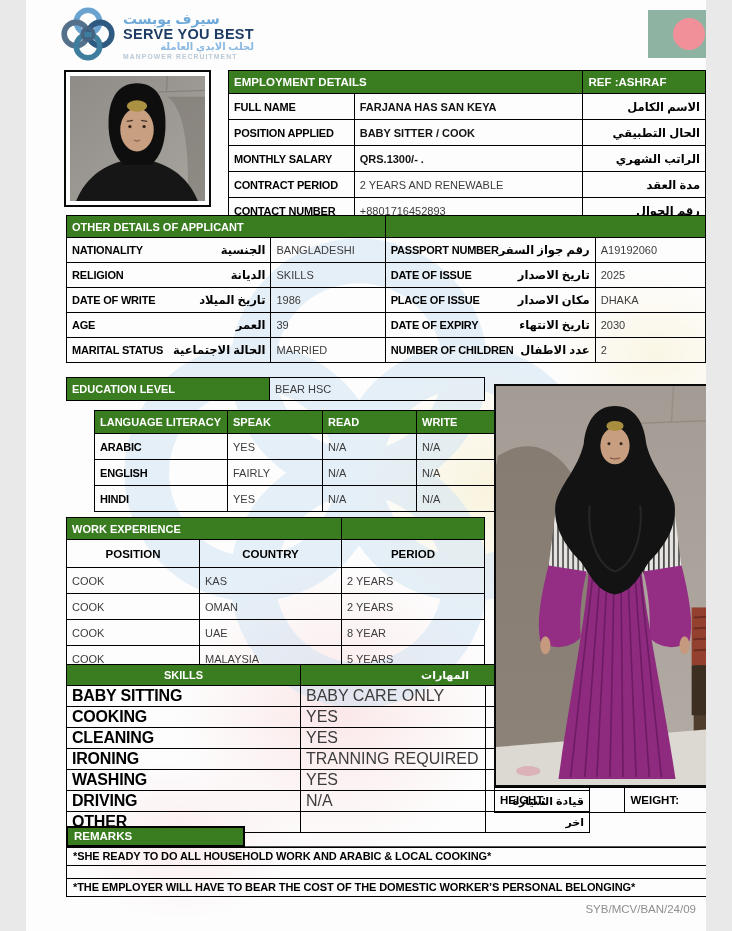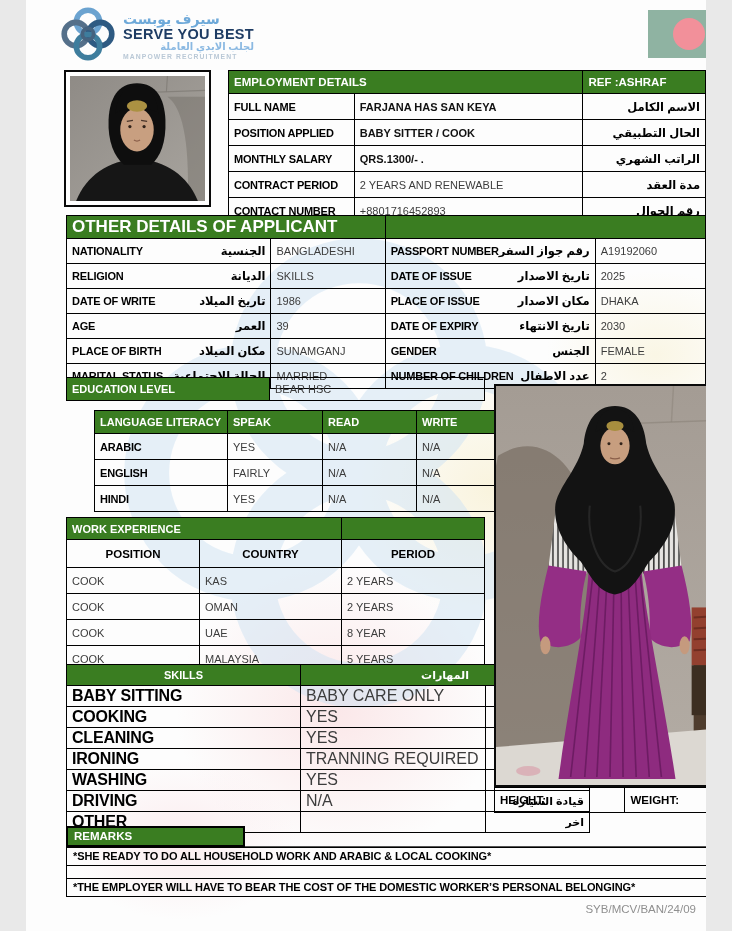--- a/index.html
+++ b/index.html
@@ -45,21 +45,21 @@
   .portrait svg{display:block;width:100%;height:100%;}
 
   
   .employment{position:absolute;left:202px;top:70px;}
   .employment td{height:23px;}
   .employment tr.h td{height:20px;font-size:11.5px;}
 
   
   .other{position:absolute;left:40px;top:215px;}
   .other td{height:22px;}
-  .other tr.h td{height:19px;font-size:17px;}
+  .other tr.h td{height:19px;font-size:11px;}
 
   
   .edu{position:absolute;left:40px;top:377px;}
   .edu td{height:20px;}
 
   
   .lang{position:absolute;left:40px;top:410px;margin-left:28px;}
   .lang td{height:23px;}
   .lang tr.h td{height:20px;}
 
@@ -271,36 +271,20 @@
               </span>
             </td>
         <td class="val">39</td>
         <td>
               <span class="dual">
                 <span class="lbl">DATE OF EXPIRY</span>
                 <span class="ar" dir="rtl">تاريخ الانتهاء</span>
               </span>
             </td>
         <td class="val">2030</td>
-      </tr>
-      <tr>
-        <td>
-              <span class="dual">
-                <span class="lbl">PLACE OF BIRTH</span>
-                <span class="ar" dir="rtl">مكان الميلاد</span>
-              </span>
-            </td>
-        <td class="val">SUNAMGANJ</td>
-        <td>
-              <span class="dual">
-                <span class="lbl">GENDER</span>
-                <span class="ar" dir="rtl">الجنس</span>
-              </span>
-            </td>
-        <td class="val">FEMALE</td>
       </tr>
       <tr>
         <td>
               <span class="dual">
                 <span class="lbl">MARITAL STATUS</span>
                 <span class="ar" dir="rtl">الحالة الاجتماعية</span>
               </span>
             </td>
         <td class="val">MARRIED</td>
         <td>

